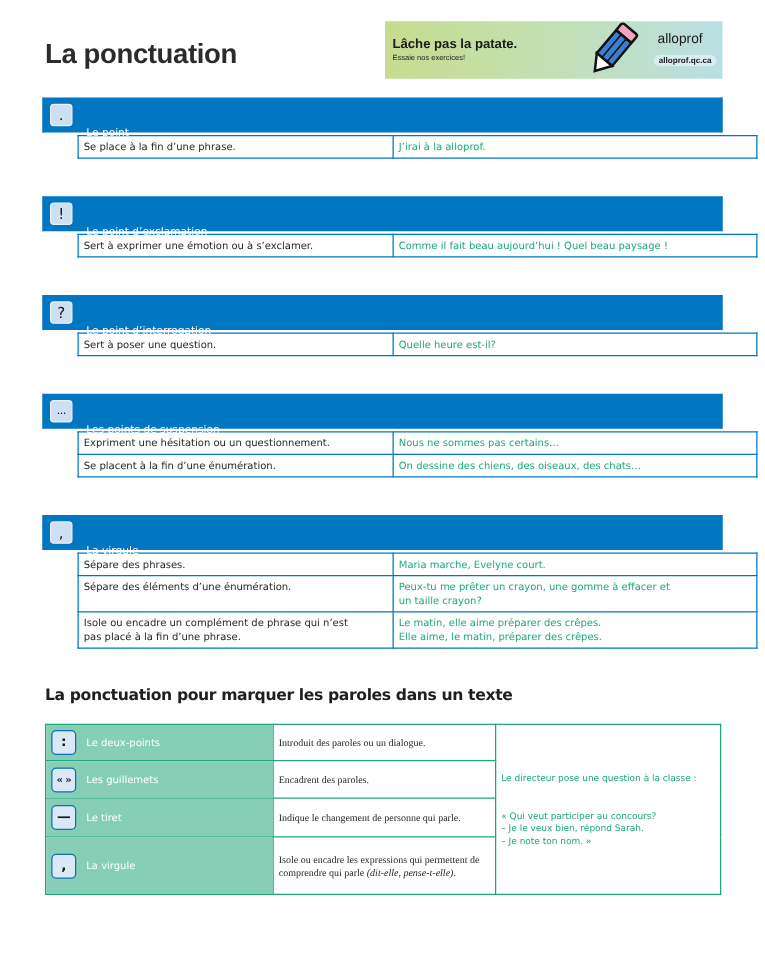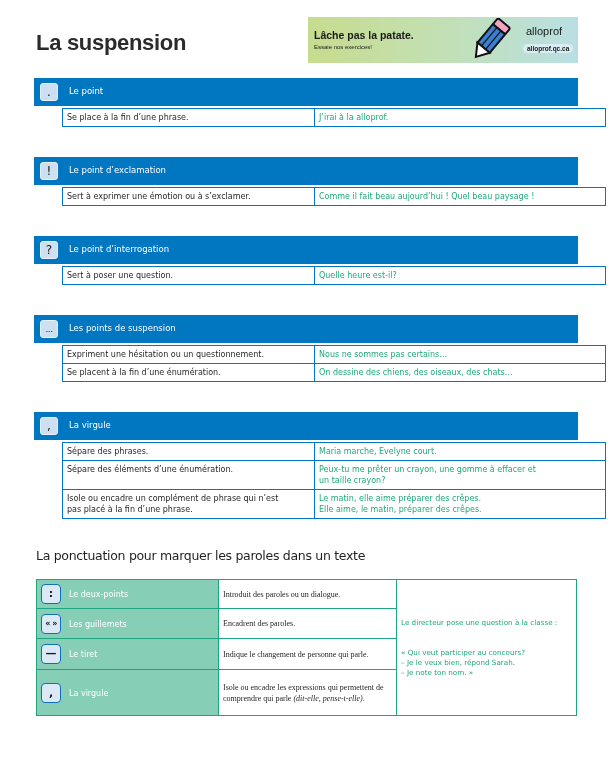--- a/index.html
+++ b/index.html
@@ -30,35 +30,35 @@
     border-left: 1px solid #0077c0; border-right: 1px solid #0077c0;
   }
   .sym-box {
     position: absolute; left: 5px; top: 5px; width: 18px; height: 18px;
     background: #cfdff2; border: 1px solid #e8f0fa; border-radius: 3px;
     font-family: "DejaVu Sans", sans-serif; font-size: 12px; line-height: 16px;
     text-align: center; color: #1a1a1a;
   }
   .sym-box.small { font-size: 9px; letter-spacing: -0.5px; }
   .sec-title {
-    position: absolute; left: 34px; top: 8px; color: #ffffff;
+    position: absolute; left: 34px; top: 24px; color: #ffffff;
     font-size: 8.5px; font-family: "DejaVu Sans", sans-serif;
   }
   .sec-table { width: 100%; border-collapse: collapse; margin-top: 2px; margin-left: 28px; }
   .sec-table td {
     border: 1.5px solid #0077c0; font-size: 8px; padding: 3px 4px;
     vertical-align: top; line-height: 11px;
   }
   .sec-table td.desc { width: 252px; color: #231f20; }
   .sec-table td.ex { color: #1fa87a; }
 
   
   .subtitle {
     position: absolute; left: 36px; top: 548px;
-    font-family: "DejaVu Sans", sans-serif; font-weight: normal;
+    font-family: "DejaVu Sans", sans-serif; font-weight: bold;
     font-size: 12.5px; color: #1f1f1f; letter-spacing: -0.3px;
   }
 
   
   .green-table {
     position: absolute; left: 36px; top: 579px; width: 541px; height: 136px;
     border-collapse: collapse;
   }
   .green-table td { border: 1.5px solid #1fa580; font-size: 8px; line-height: 11px; }
   .green-table td.name {
@@ -74,21 +74,21 @@
   .green-table td.name .gbox.small { font-size: 8px; letter-spacing: -0.5px; }
   .green-table td.name .glabel { position: absolute; left: 32px; top: 50%; transform: translateY(-50%); }
   .green-table td.gdesc { width: 178px; padding: 2px 4px; vertical-align: middle; color: #231f20; font-family: Liberation Serif, serif; }
   .green-table td.gdesc i { font-style: italic; }
   .green-table td.gex { padding: 0 4px; vertical-align: middle; color: #1fa87a; font-size: 7.2px; line-height: 10px; }
   .gex .intro { margin-bottom: 20px; }
 </style>
 </head>
 <body>
 
-<div class="page-title">La suspension</div>
+<div class="page-title">La ponctuation</div>
 
 <div class="banner">
   <div class="banner-title">Lâche pas la patate.</div>
   <div class="banner-sub">Essaie nos exercices!</div>
   <svg class="banner-pencil" viewBox="0 0 48 44">
     <g transform="rotate(40 24 22)">
       <rect x="16" y="0" width="16" height="8" rx="2" fill="#f2a3c0" stroke="#111" stroke-width="2"></rect>
       <rect x="16" y="8" width="16" height="24" fill="#3b7fd0" stroke="#111" stroke-width="2"></rect>
       <line x1="21.3" y1="8" x2="21.3" y2="32" stroke="#111" stroke-width="1.2"></line>
       <line x1="26.6" y1="8" x2="26.6" y2="32" stroke="#111" stroke-width="1.2"></line>

